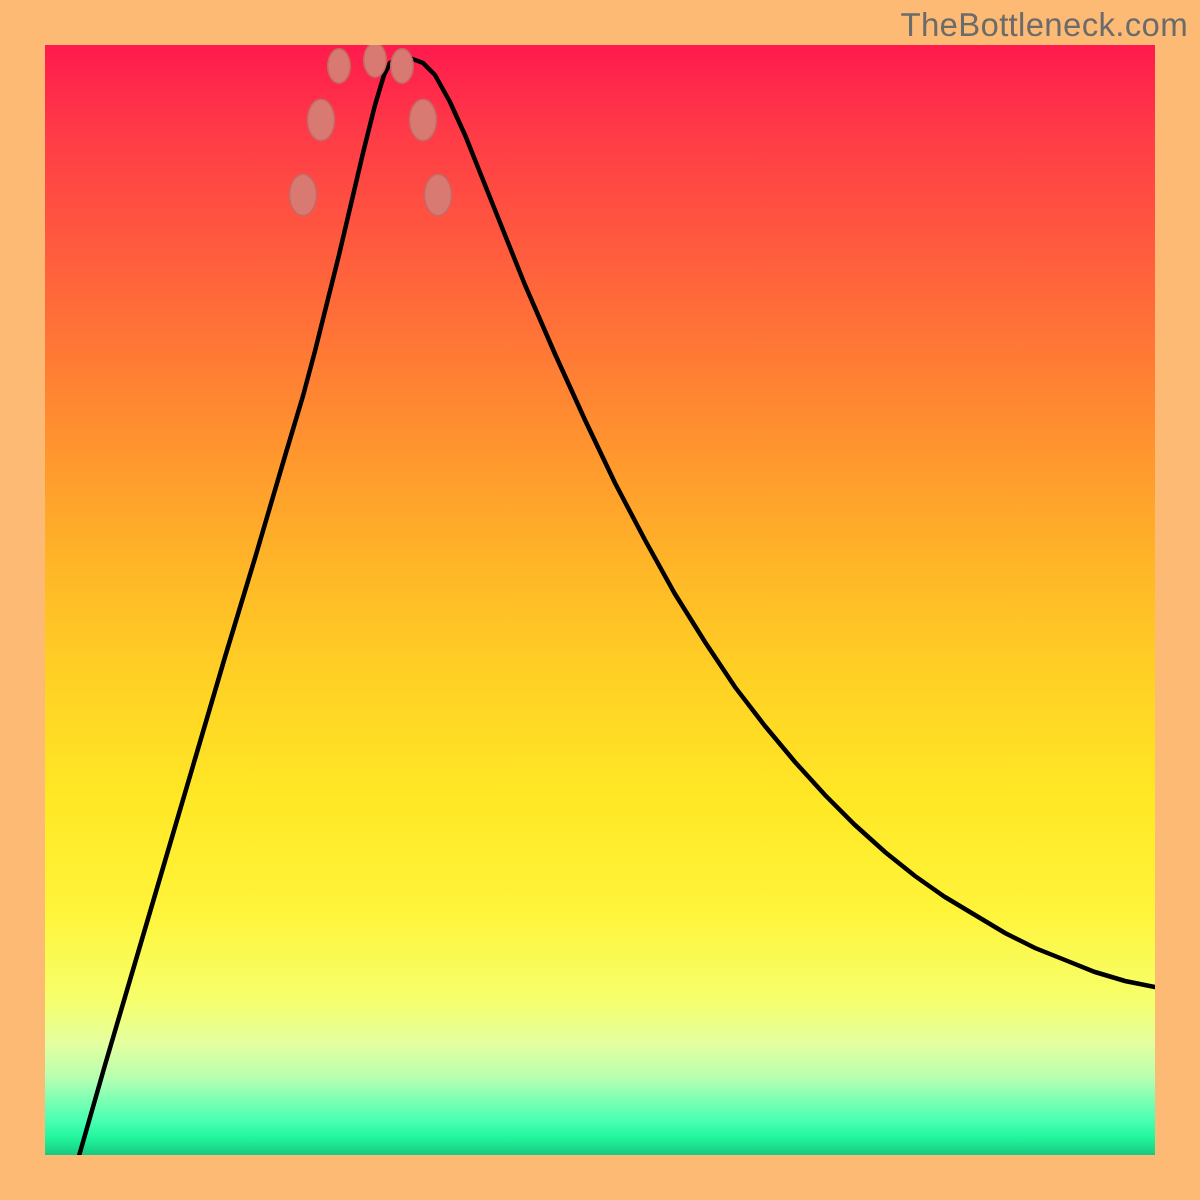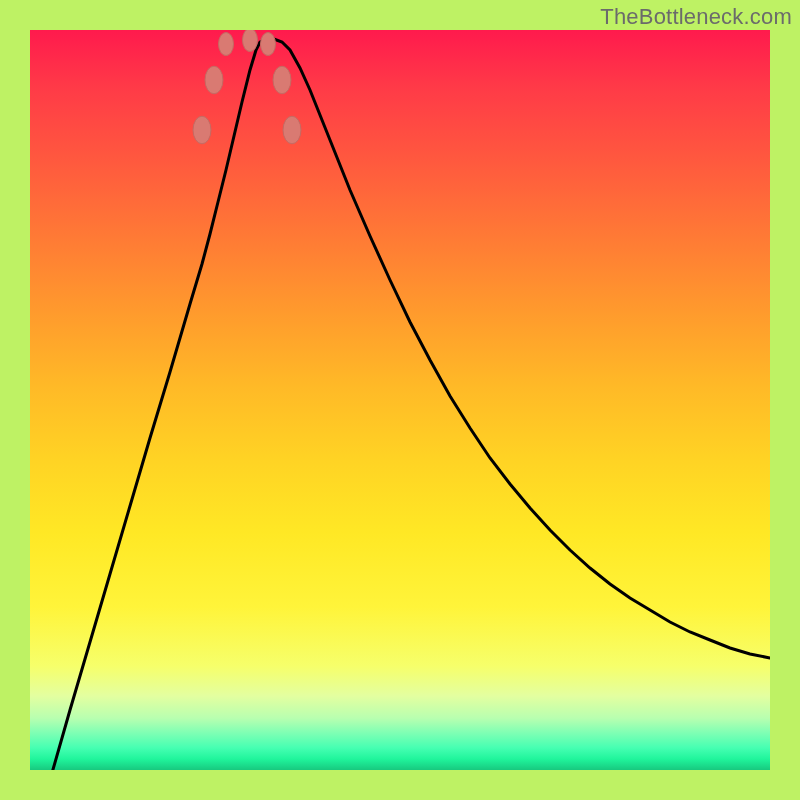--- a/index.html
+++ b/index.html
@@ -10,21 +10,21 @@
     background: #000;
     overflow: hidden;
     font-family: Arial, Helvetica, sans-serif;
   }
   .frame {
     position: absolute;
     left: 0;
     top: 0;
     width: 800px;
     height: 800px;
-    background: #bef264;
+    background: #fdba74;
   }
   .plot {
     position: absolute;
     left: 30px;
     top: 30px;
     width: 740px;
     height: 740px;
     background: linear-gradient(to bottom,
       #ff1a4d 0%,
       #ff3b47 8%,

